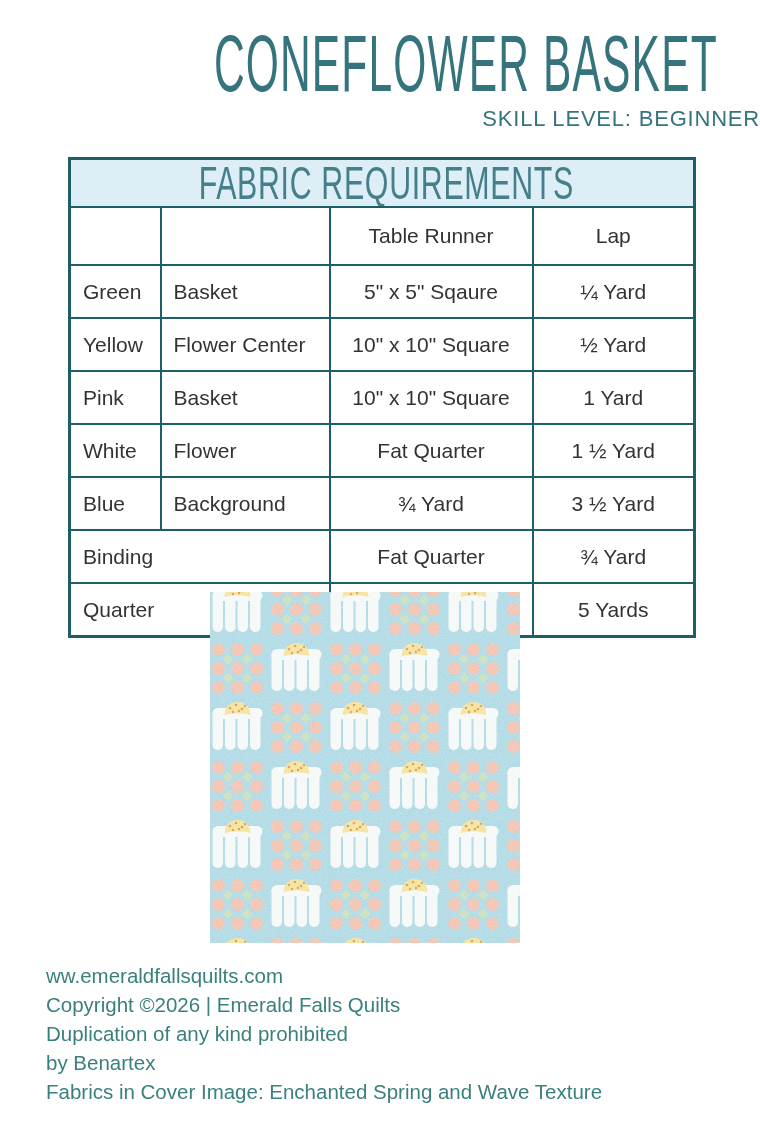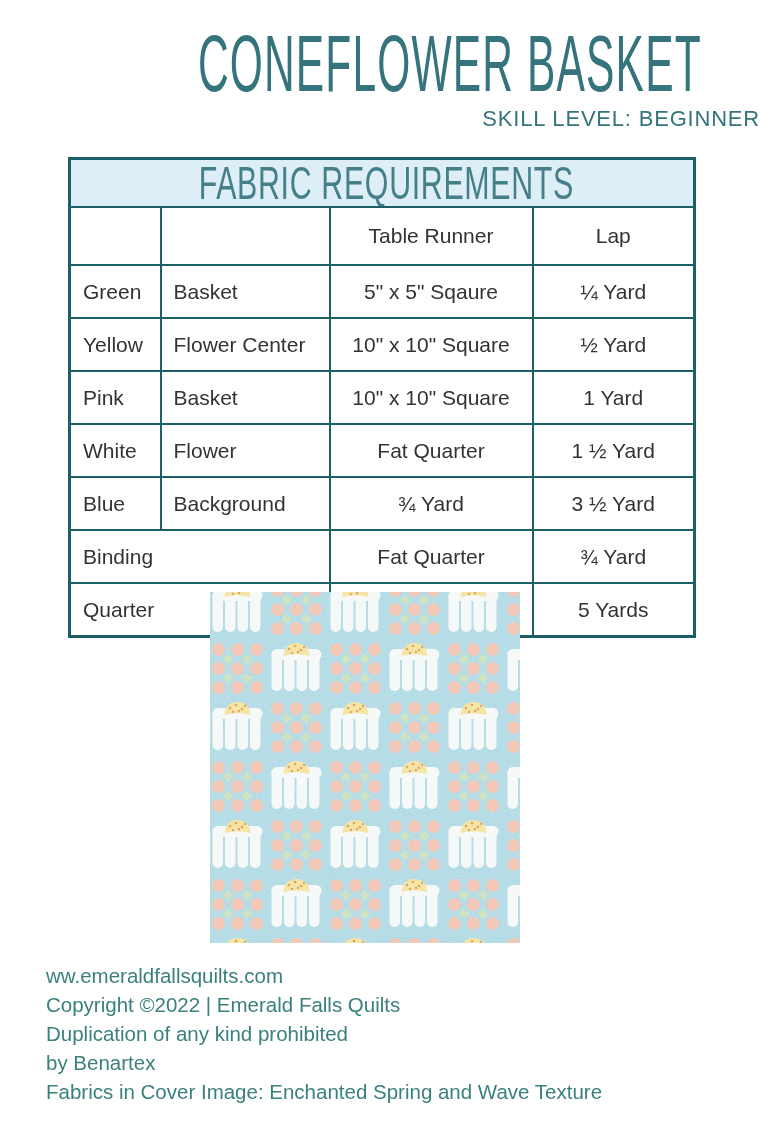--- a/index.html
+++ b/index.html
@@ -3,21 +3,21 @@
 <meta charset="utf-8">
 <style>
   html, body { margin:0; padding:0; }
   body {
     width:760px; height:1130px; position:relative;
     background:#ffffff; overflow:hidden;
     font-family:"Liberation Sans", sans-serif;
   }
 
   
-  .title-wrap { position:absolute; top:26px; left:0; width:689px; text-align:center; }
+  .title-wrap { position:absolute; top:26px; left:16px; width:689px; text-align:center; }
   .page-title {
     display:inline-block; white-space:nowrap;
     font-size:76px; line-height:1.0; font-weight:400;
     color:var(--teal); letter-spacing:2px;
     transform:scale(0.56,1.04); transform-origin:center;
   }
   .subtitle-wrap { position:absolute; top:106px; left:0; width:760px; text-align:right; }
   .page-subtitle {
     font-size:22px; color:var(--teal); letter-spacing:0.8px; font-weight:400;
   }
@@ -184,17 +184,17 @@
         <feColorMatrix values="0 0 0 0 1  0 0 0 0 1  0 0 0 0 1  0.9 0 0 0 -0.25"></feColorMatrix>
       </filter>
     </defs>
     <rect width="310" height="351" fill="url(#quiltpattern)"></rect>
     <rect width="310" height="351" filter="url(#fabrictex)" opacity="0.5"></rect>
   </svg>
 </div>
 
 <div class="footer">
   <div>ww.emeraldfallsquilts.com</div>
-  <div>Copyright ©2022 | Emerald Falls Quilts</div>
+  <div>Copyright ©2026 | Emerald Falls Quilts</div>
   <div>Duplication of any kind prohibited</div>
   <div>by Benartex</div>
   <div>Fabrics in Cover Image: Enchanted Spring and Wave Texture</div>
 </div>
 
 </body></html>

